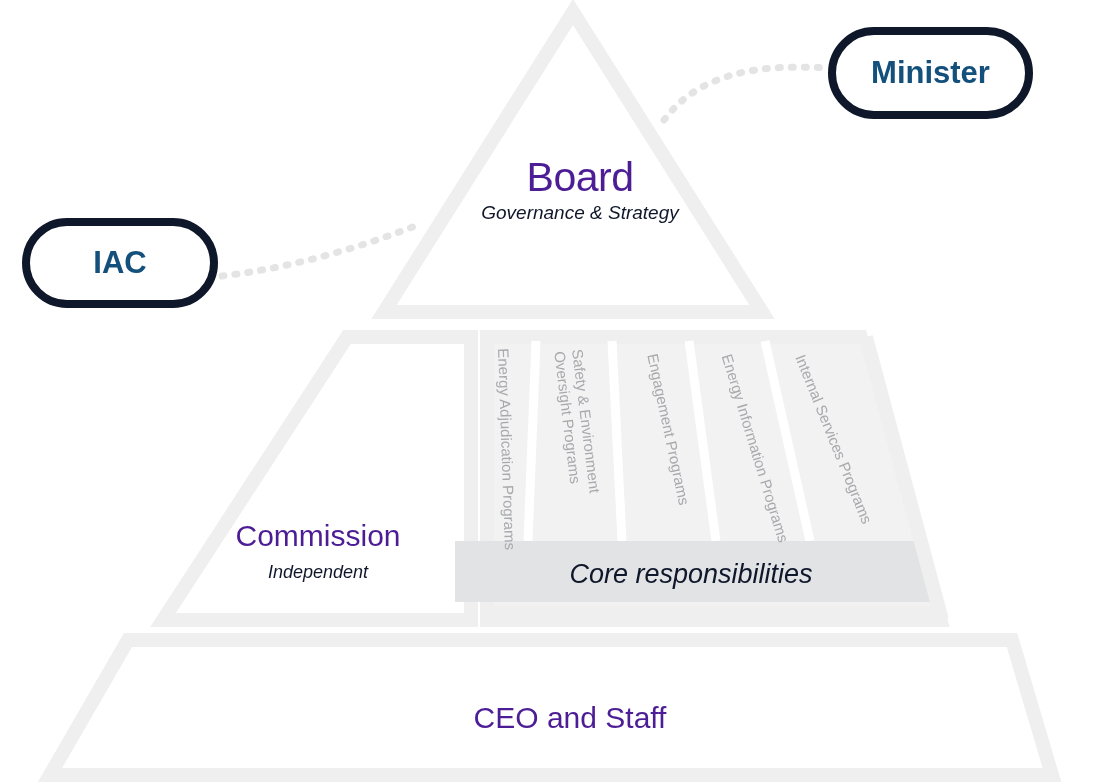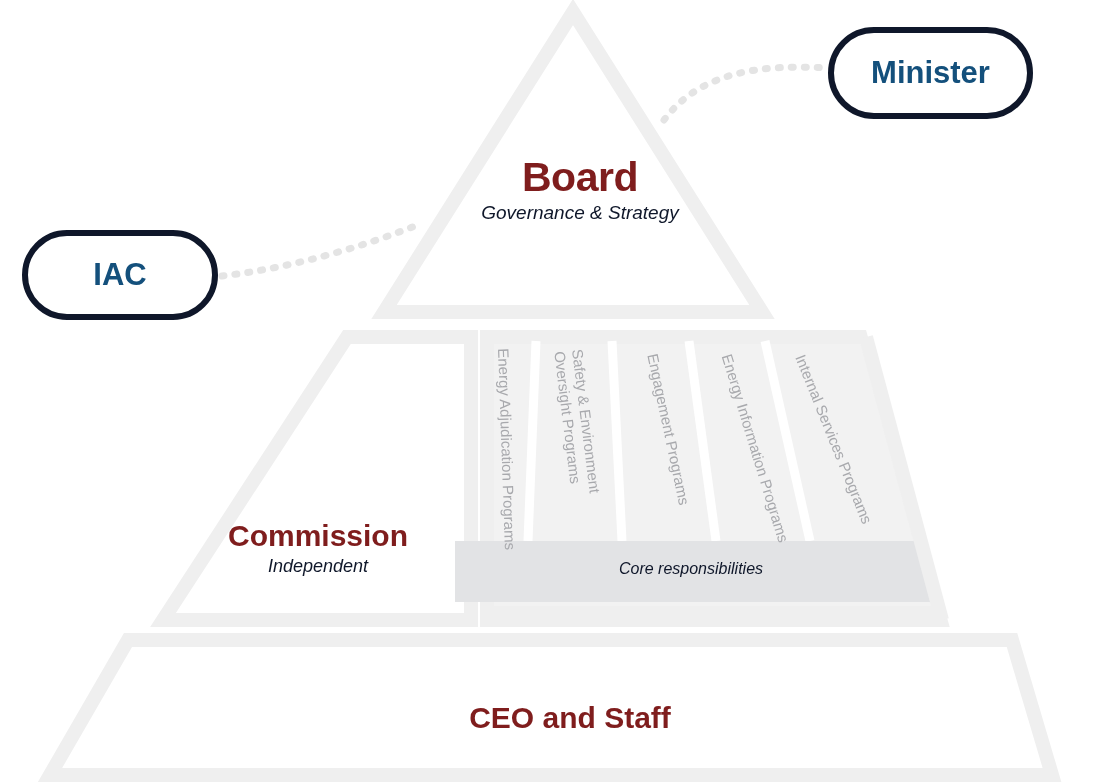--- a/index.html
+++ b/index.html
@@ -1,40 +1,40 @@
 <!DOCTYPE html>
 <html><head>
 <meta charset="utf-8">
 <style>
   html,body{margin:0;padding:0;background:#ffffff;}
   body{width:1100px;height:782px;overflow:hidden;
        font-family:"Liberation Sans","DejaVu Sans",sans-serif;}
   #stage{position:relative;width:1100px;height:782px;}
   svg.layer{position:absolute;left:0;top:0;width:1100px;height:782px;}
   .lbl{position:absolute;text-align:center;line-height:1.08;}
-  .title{color:#7f1d1d;font-weight:bold;}
+  .title{color:#4c1d95;font-weight:normal;}
   .sub{color:#0f172a;font-style:italic;}
   #board-label{left:400px;top:155px;width:360px;}
   #board-label .title{font-size:41px;letter-spacing:-0.5px;}
   #board-label .sub{font-size:19px;margin-top:4px;}
   #commission-label{left:178px;top:520px;width:280px;}
   #commission-label .title{font-size:30px;text-align:center;}
-  #commission-label .sub{font-size:18px;margin-top:5px;}
+  #commission-label .sub{font-size:18px;margin-top:11px;}
   #ceo-label{left:405px;top:672px;width:330px;}
   #ceo-label .title{font-size:30px;margin-top:30px;}
   #ceo-label .sub{font-size:18px;margin-top:4px;}
   #core-label{left:455px;top:560px;width:440px;}
-  #core-label .sub{font-size:16px;padding-left:32px;}
-  .pill{position:absolute;box-sizing:border-box;border:6px solid #0f172a;
+  #core-label .sub{font-size:27px;padding-left:32px;}
+  .pill{position:absolute;box-sizing:border-box;border:8px solid #0f172a;
         background:#ffffff;border-radius:60px;display:flex;
         align-items:center;justify-content:center;}
   .pill span{color:#14507c;font-weight:bold;}
   #pill-minister{left:828px;top:27px;width:205px;height:92px;}
   #pill-minister span{font-size:31px;}
-  #pill-iac{left:22px;top:230px;width:196px;height:90px;}
+  #pill-iac{left:22px;top:218px;width:196px;height:90px;}
   #pill-iac span{font-size:31px;}
   .prog{position:absolute;color:#a8a9ad;font-size:15px;line-height:1.18;
         white-space:nowrap;transform-origin:left top;}
 </style>
 </head>
 <body>
 
 <div id="stage">
 
   <svg class="layer" viewBox="0 0 1100 782">

